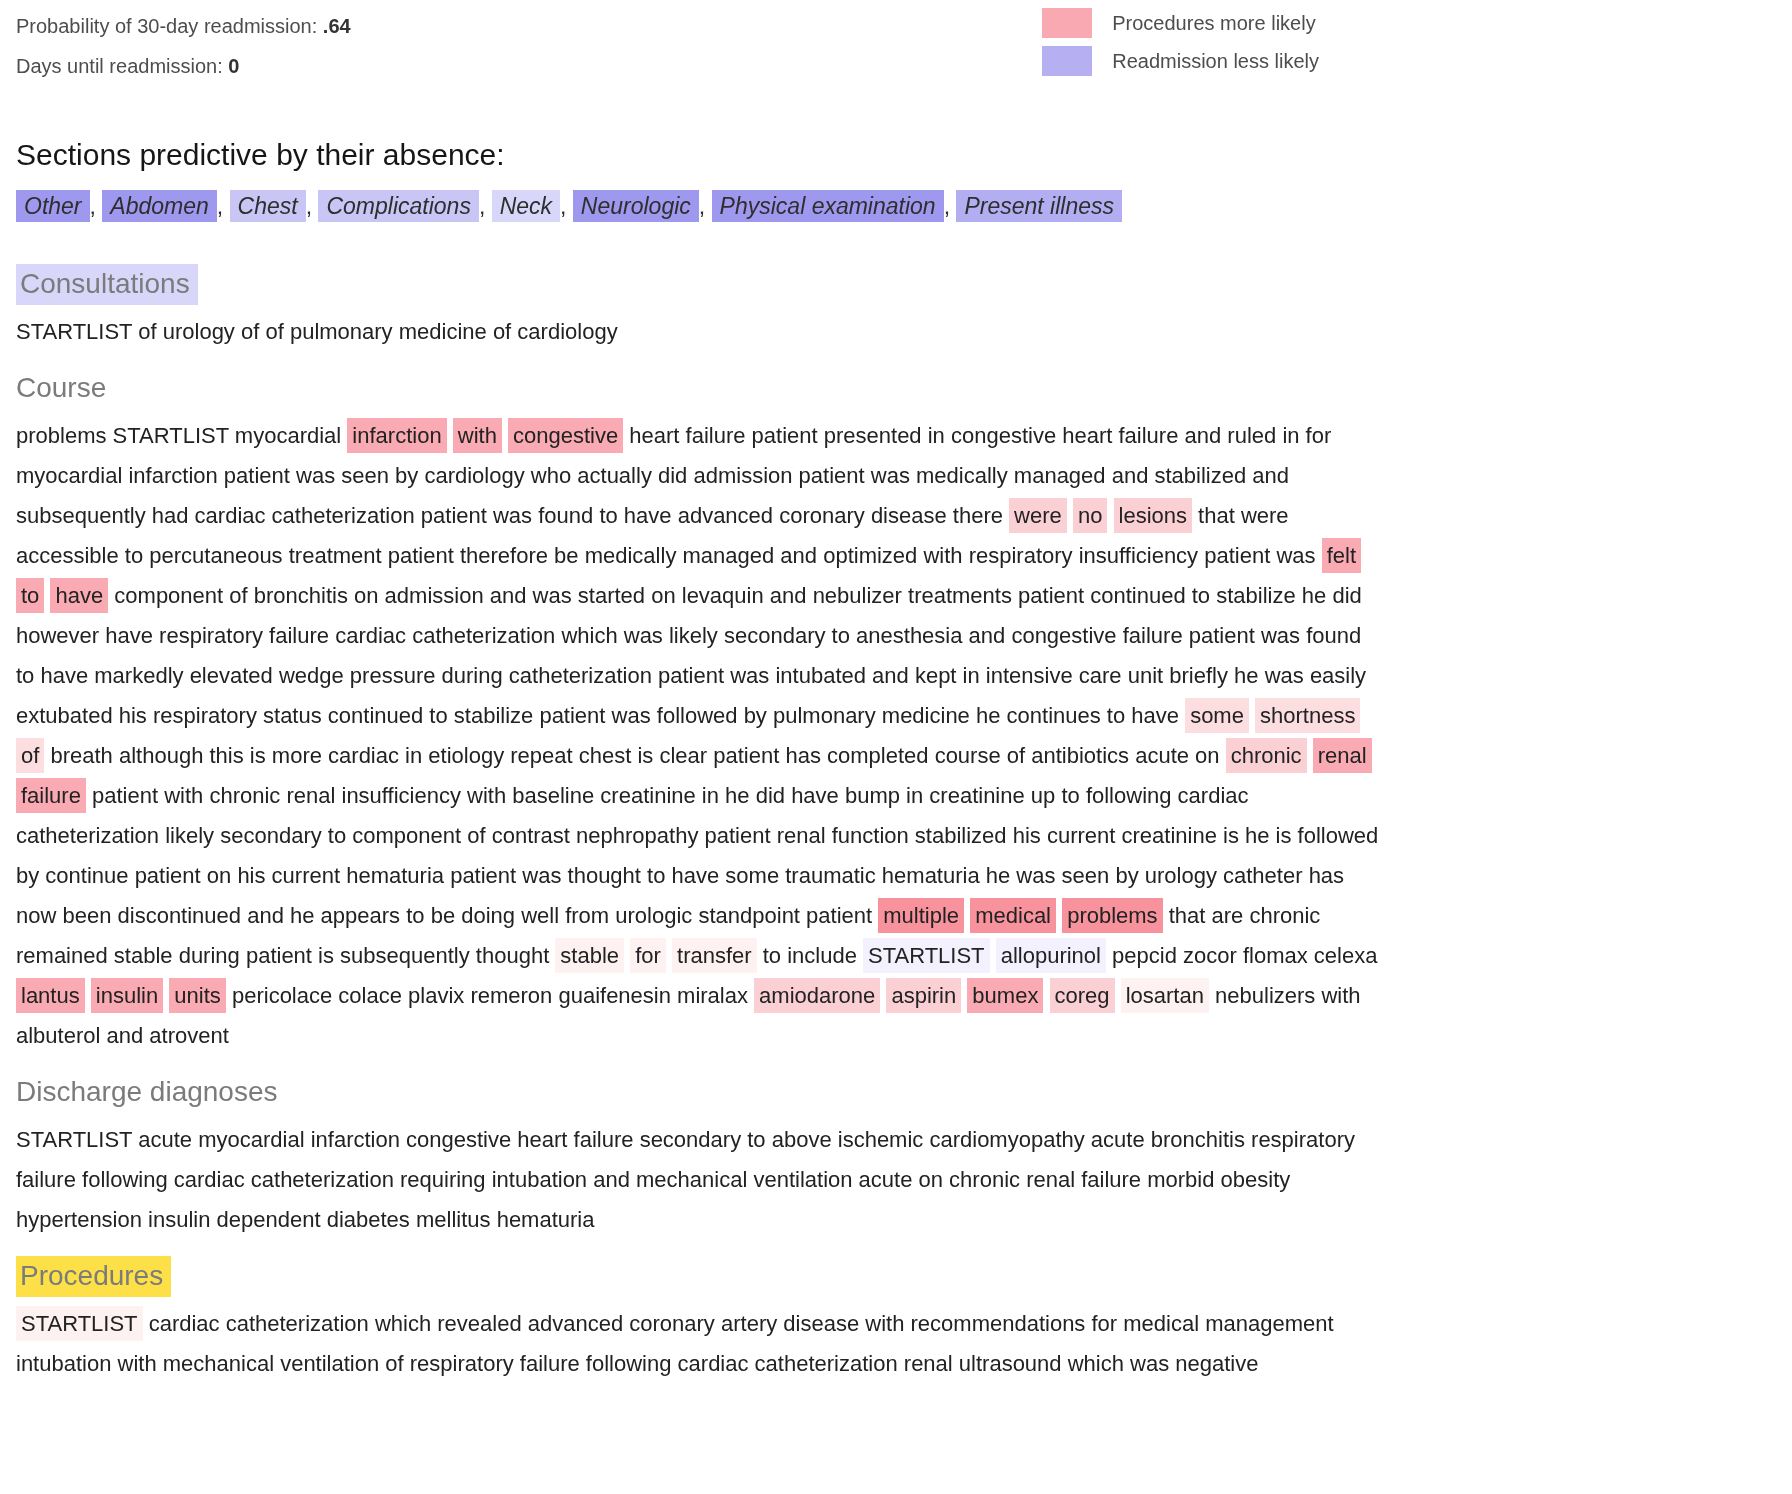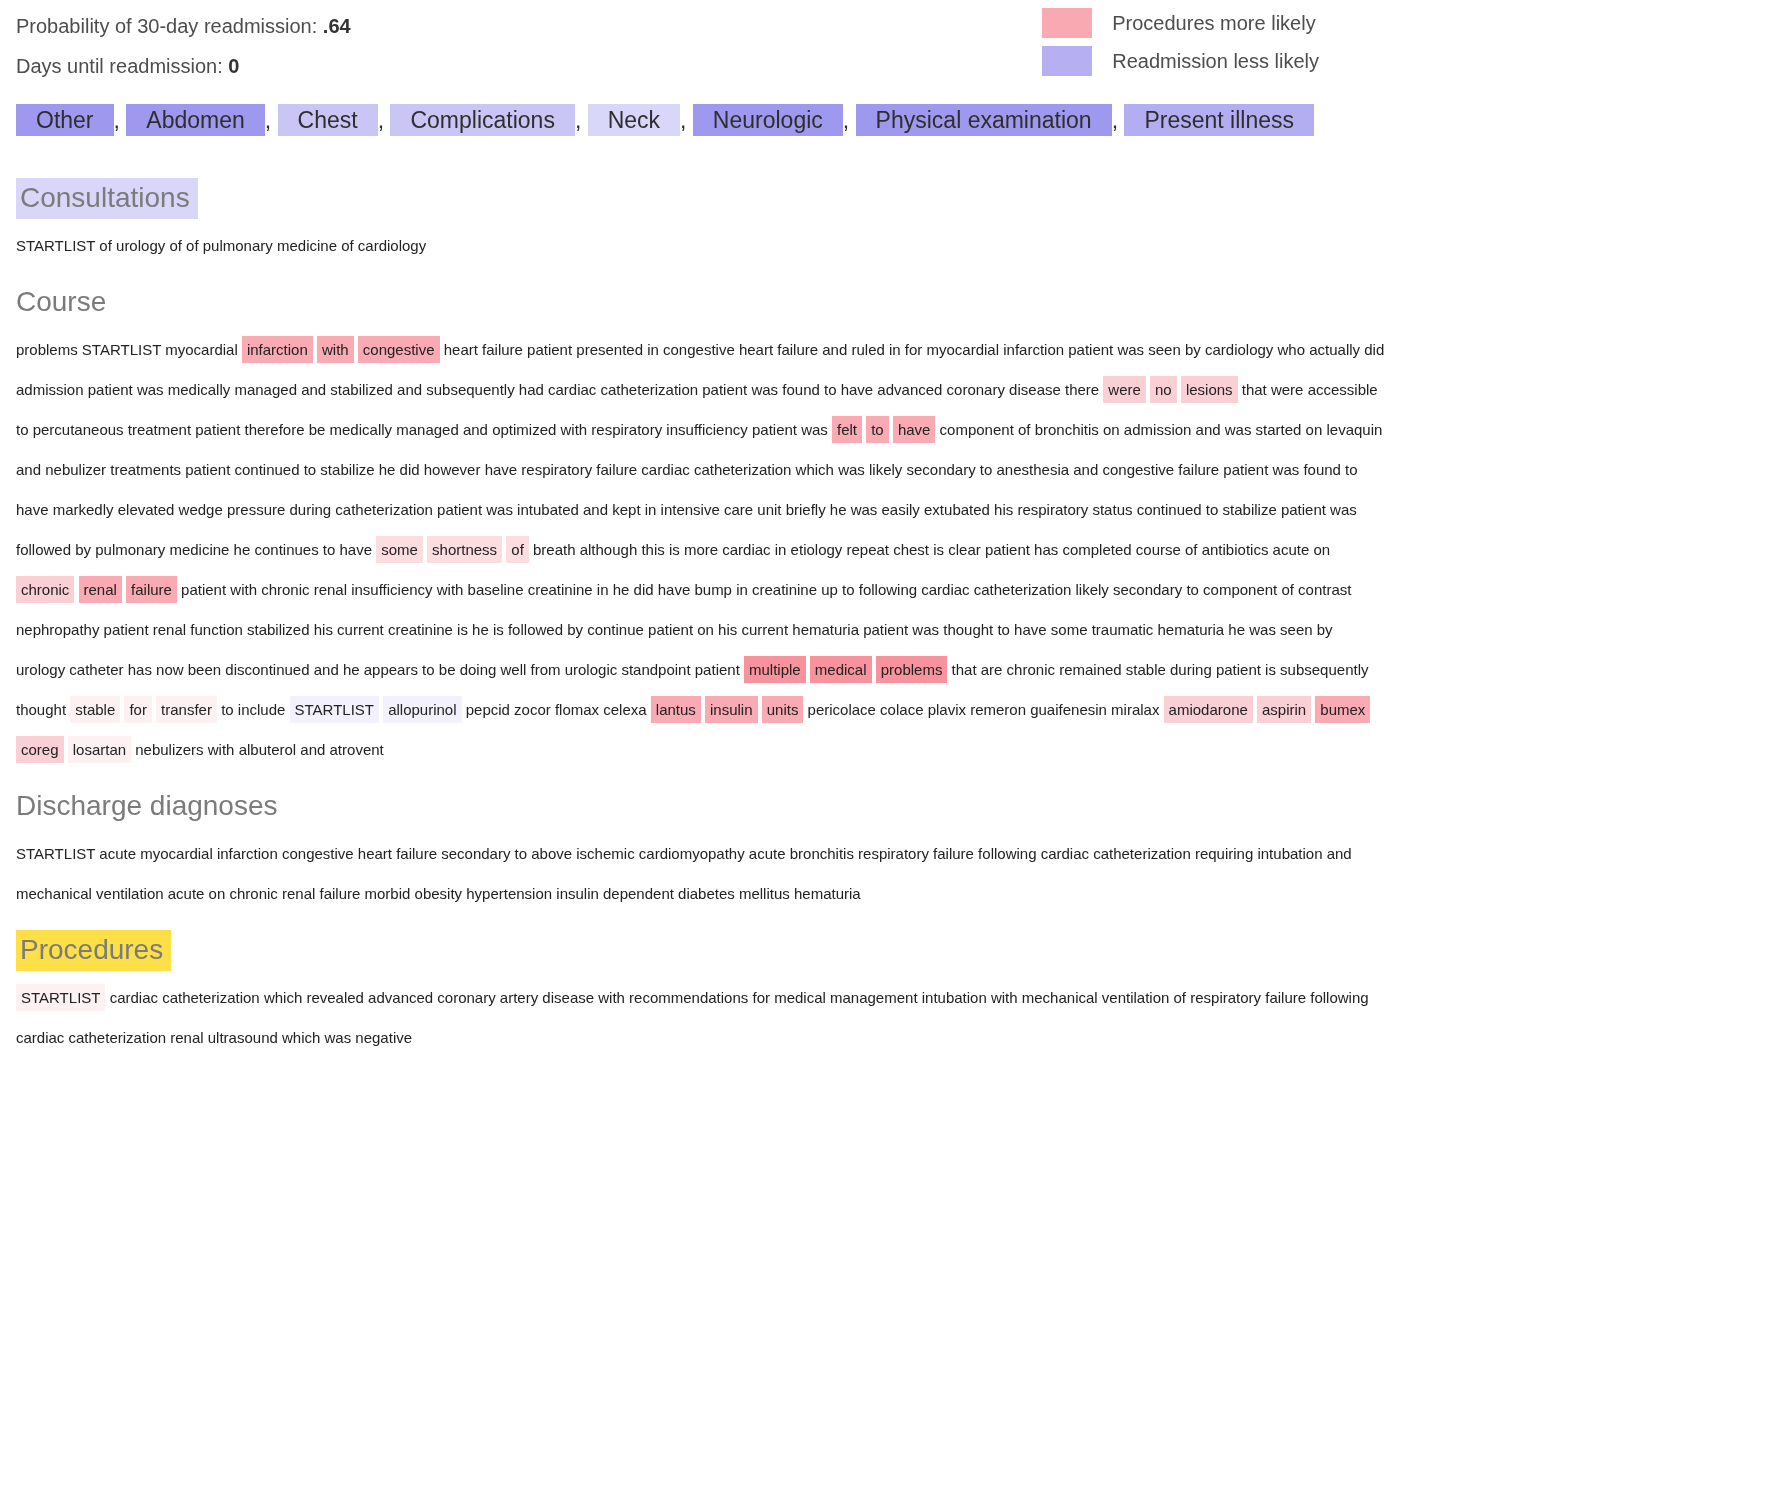--- a/index.html
+++ b/index.html
@@ -54,31 +54,31 @@
     margin: 0;
   }
   .sections-title { margin-top: 52px; }
   .note-title { margin-top: 48px; }
   .token-row {
     font-size: 23px;
     color: #2e2e2e;
     margin-top: 16px;
     line-height: 36px;
   }
-  .token-row .hl { padding: 3px 20px; }
+  .token-row .hl { padding: 3px 8px; font-style: italic; }
   .section-heading {
     font-size: 28px;
     font-weight: 400;
     color: #7b7b7b;
     margin: 16px 0 8px 0;
     line-height: 40px;
   }
   .section-heading .hl { padding: 4px 8px 6px 4px; }
   .body-text {
-    font-size: 15px;
+    font-size: 22px;
     line-height: 40px;
     color: #222222;
     margin: 4px 0 10px 0;
     max-width: 1556px;
   }
   .body-text .hl { padding: 5px 5px; }
   .consult-gap { margin-top: 40px; }
 </style>
 </head>
 <body>
@@ -95,20 +95,21 @@
         <span class="swatch" style="background: rgb(249, 169, 177);"></span>
         <span class="legend-label">Procedures more likely</span>
       </div>
       <div class="legend-row">
         <span class="swatch" style="background: rgb(182, 176, 243);"></span>
         <span class="legend-label">Readmission less likely</span>
       </div>
     </div>
   </div>
 
+  <h1 class="sections-title">Sections predictive by their absence:</h1>
   <div class="token-row"><span class="hl" style="background-color: rgb(158, 152, 238);">Other</span>, <span class="hl" style="background-color: rgb(158, 152, 238);">Abdomen</span>, <span class="hl" style="background-color: rgb(201, 198, 246);">Chest</span>, <span class="hl" style="background-color: rgb(201, 198, 246);">Complications</span>, <span class="hl" style="background-color: rgb(217, 215, 249);">Neck</span>, <span class="hl" style="background-color: rgb(158, 152, 238);">Neurologic</span>, <span class="hl" style="background-color: rgb(158, 152, 238);">Physical examination</span>, <span class="hl" style="background-color: rgb(179, 174, 242);">Present illness</span></div>
 
   <div>
       <h2 class="section-heading consult-gap"><span class="hl" style="background-color: rgb(217, 215, 249);">Consultations</span></h2>
       <p class="body-text">STARTLIST of urology of of pulmonary medicine of cardiology</p>
       <h2 class="section-heading">Course</h2>
       <p class="body-text">problems STARTLIST myocardial <span class="hl" style="background-color: rgb(249, 170, 178);">infarction</span> <span class="hl" style="background-color: rgb(249, 170, 178);">with</span> <span class="hl" style="background-color: rgb(249, 170, 178);">congestive</span> heart failure patient presented in congestive heart failure and ruled in for myocardial infarction patient was seen by cardiology who actually did admission patient was medically managed and stabilized and subsequently had cardiac catheterization patient was found to have advanced coronary disease there <span class="hl" style="background-color: rgb(251, 208, 212);">were</span> <span class="hl" style="background-color: rgb(251, 208, 212);">no</span> <span class="hl" style="background-color: rgb(251, 208, 212);">lesions</span> that were accessible to percutaneous treatment patient therefore be medically managed and optimized with respiratory insufficiency patient was <span class="hl" style="background-color: rgb(249, 170, 178);">felt</span> <span class="hl" style="background-color: rgb(249, 170, 178);">to</span> <span class="hl" style="background-color: rgb(249, 170, 178);">have</span> component of bronchitis on admission and was started on levaquin and nebulizer treatments patient continued to stabilize he did however have respiratory failure cardiac catheterization which was likely secondary to anesthesia and congestive failure patient was found to have markedly elevated wedge pressure during catheterization patient was intubated and kept in intensive care unit briefly he was easily extubated his respiratory status continued to stabilize patient was followed by pulmonary medicine he continues to have <span class="hl" style="background-color: rgb(252, 222, 225);">some</span> <span class="hl" style="background-color: rgb(252, 222, 225);">shortness</span> <span class="hl" style="background-color: rgb(252, 222, 225);">of</span> breath although this is more cardiac in etiology repeat chest is clear patient has completed course of antibiotics acute on <span class="hl" style="background-color: rgb(251, 208, 212);">chronic</span> <span class="hl" style="background-color: rgb(249, 170, 178);">renal</span> <span class="hl" style="background-color: rgb(249, 170, 178);">failure</span> patient with chronic renal insufficiency with baseline creatinine in he did have bump in creatinine up to following cardiac catheterization likely secondary to component of contrast nephropathy patient renal function stabilized his current creatinine is he is followed by continue patient on his current hematuria patient was thought to have some traumatic hematuria he was seen by urology catheter has now been discontinued and he appears to be doing well from urologic standpoint patient <span class="hl" style="background-color: rgb(248, 146, 157);">multiple</span> <span class="hl" style="background-color: rgb(248, 146, 157);">medical</span> <span class="hl" style="background-color: rgb(248, 146, 157);">problems</span> that are chronic remained stable during patient is subsequently thought <span class="hl" style="background-color: rgb(253, 241, 242);">stable</span> <span class="hl" style="background-color: rgb(253, 241, 242);">for</span> <span class="hl" style="background-color: rgb(253, 241, 242);">transfer</span> to include <span class="hl" style="background-color: rgb(242, 241, 253);">STARTLIST</span> <span class="hl" style="background-color: rgb(242, 241, 253);">allopurinol</span> pepcid zocor flomax celexa <span class="hl" style="background-color: rgb(249, 170, 178);">lantus</span> <span class="hl" style="background-color: rgb(249, 170, 178);">insulin</span> <span class="hl" style="background-color: rgb(249, 170, 178);">units</span> pericolace colace plavix remeron guaifenesin miralax <span class="hl" style="background-color: rgb(251, 208, 212);">amiodarone</span> <span class="hl" style="background-color: rgb(251, 208, 212);">aspirin</span> <span class="hl" style="background-color: rgb(249, 170, 178);">bumex</span> <span class="hl" style="background-color: rgb(251, 208, 212);">coreg</span> <span class="hl" style="background-color: rgb(253, 241, 242);">losartan</span> nebulizers with albuterol and atrovent</p>
       <h2 class="section-heading">Discharge diagnoses</h2>
       <p class="body-text">STARTLIST acute myocardial infarction congestive heart failure secondary to above ischemic cardiomyopathy acute bronchitis respiratory failure following cardiac catheterization requiring intubation and mechanical ventilation acute on chronic renal failure morbid obesity hypertension insulin dependent diabetes mellitus hematuria</p>
       <h2 class="section-heading"><span class="hl" style="background-color: #fde047;">Procedures</span></h2>

